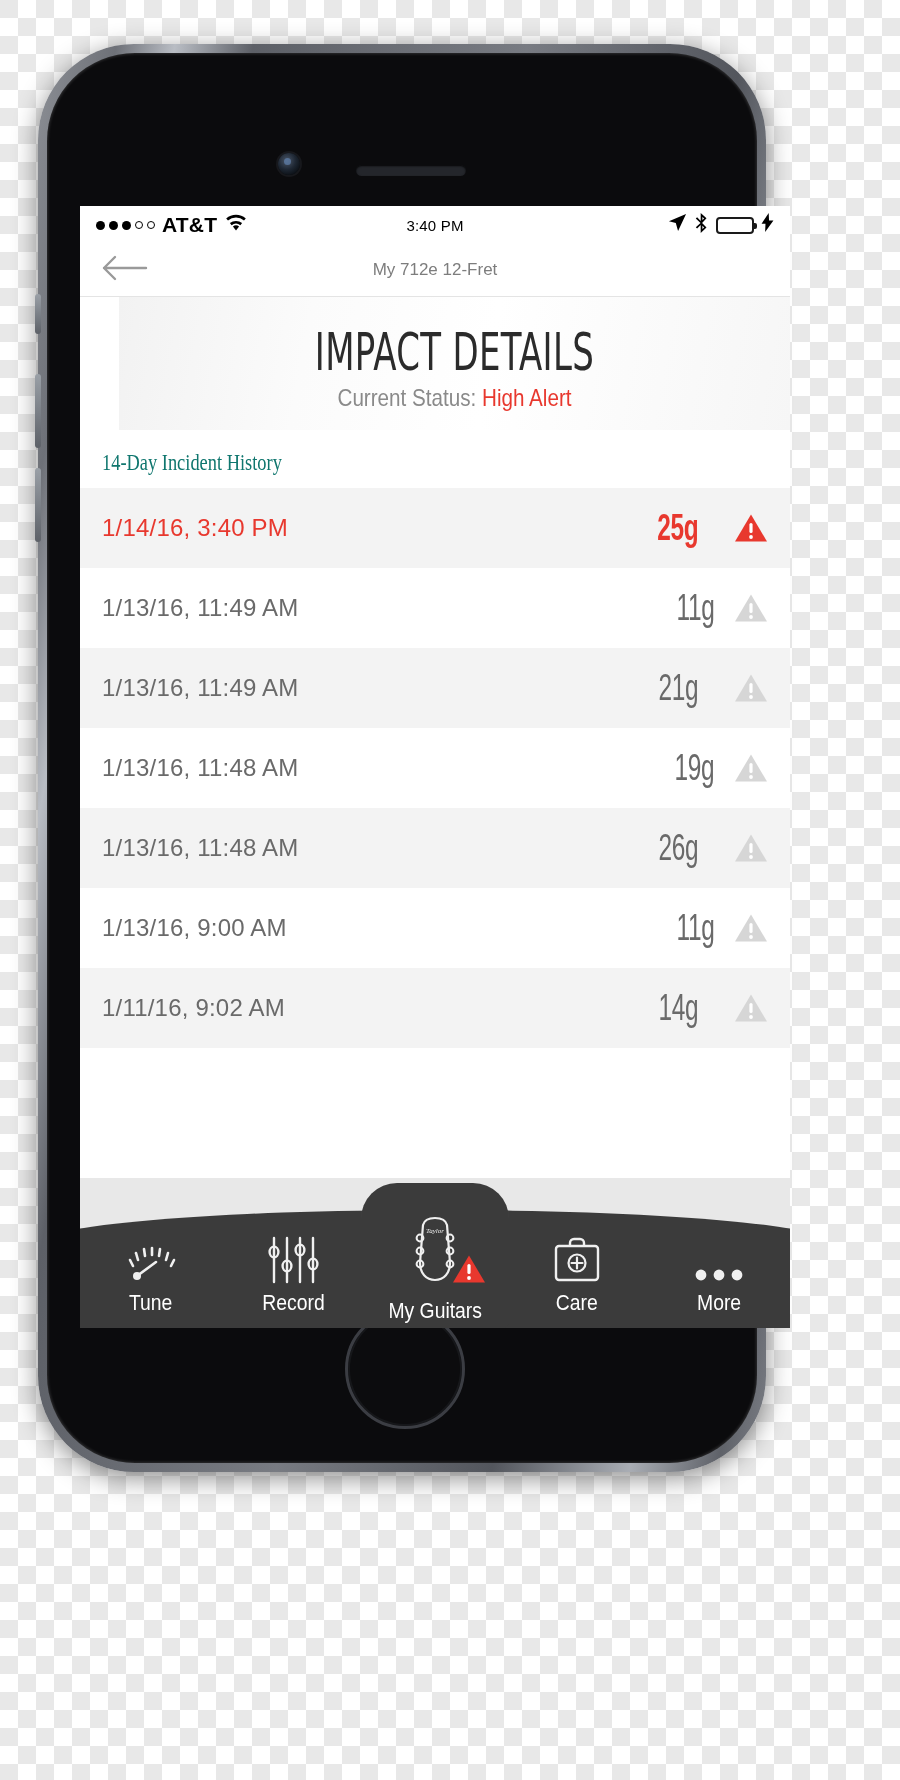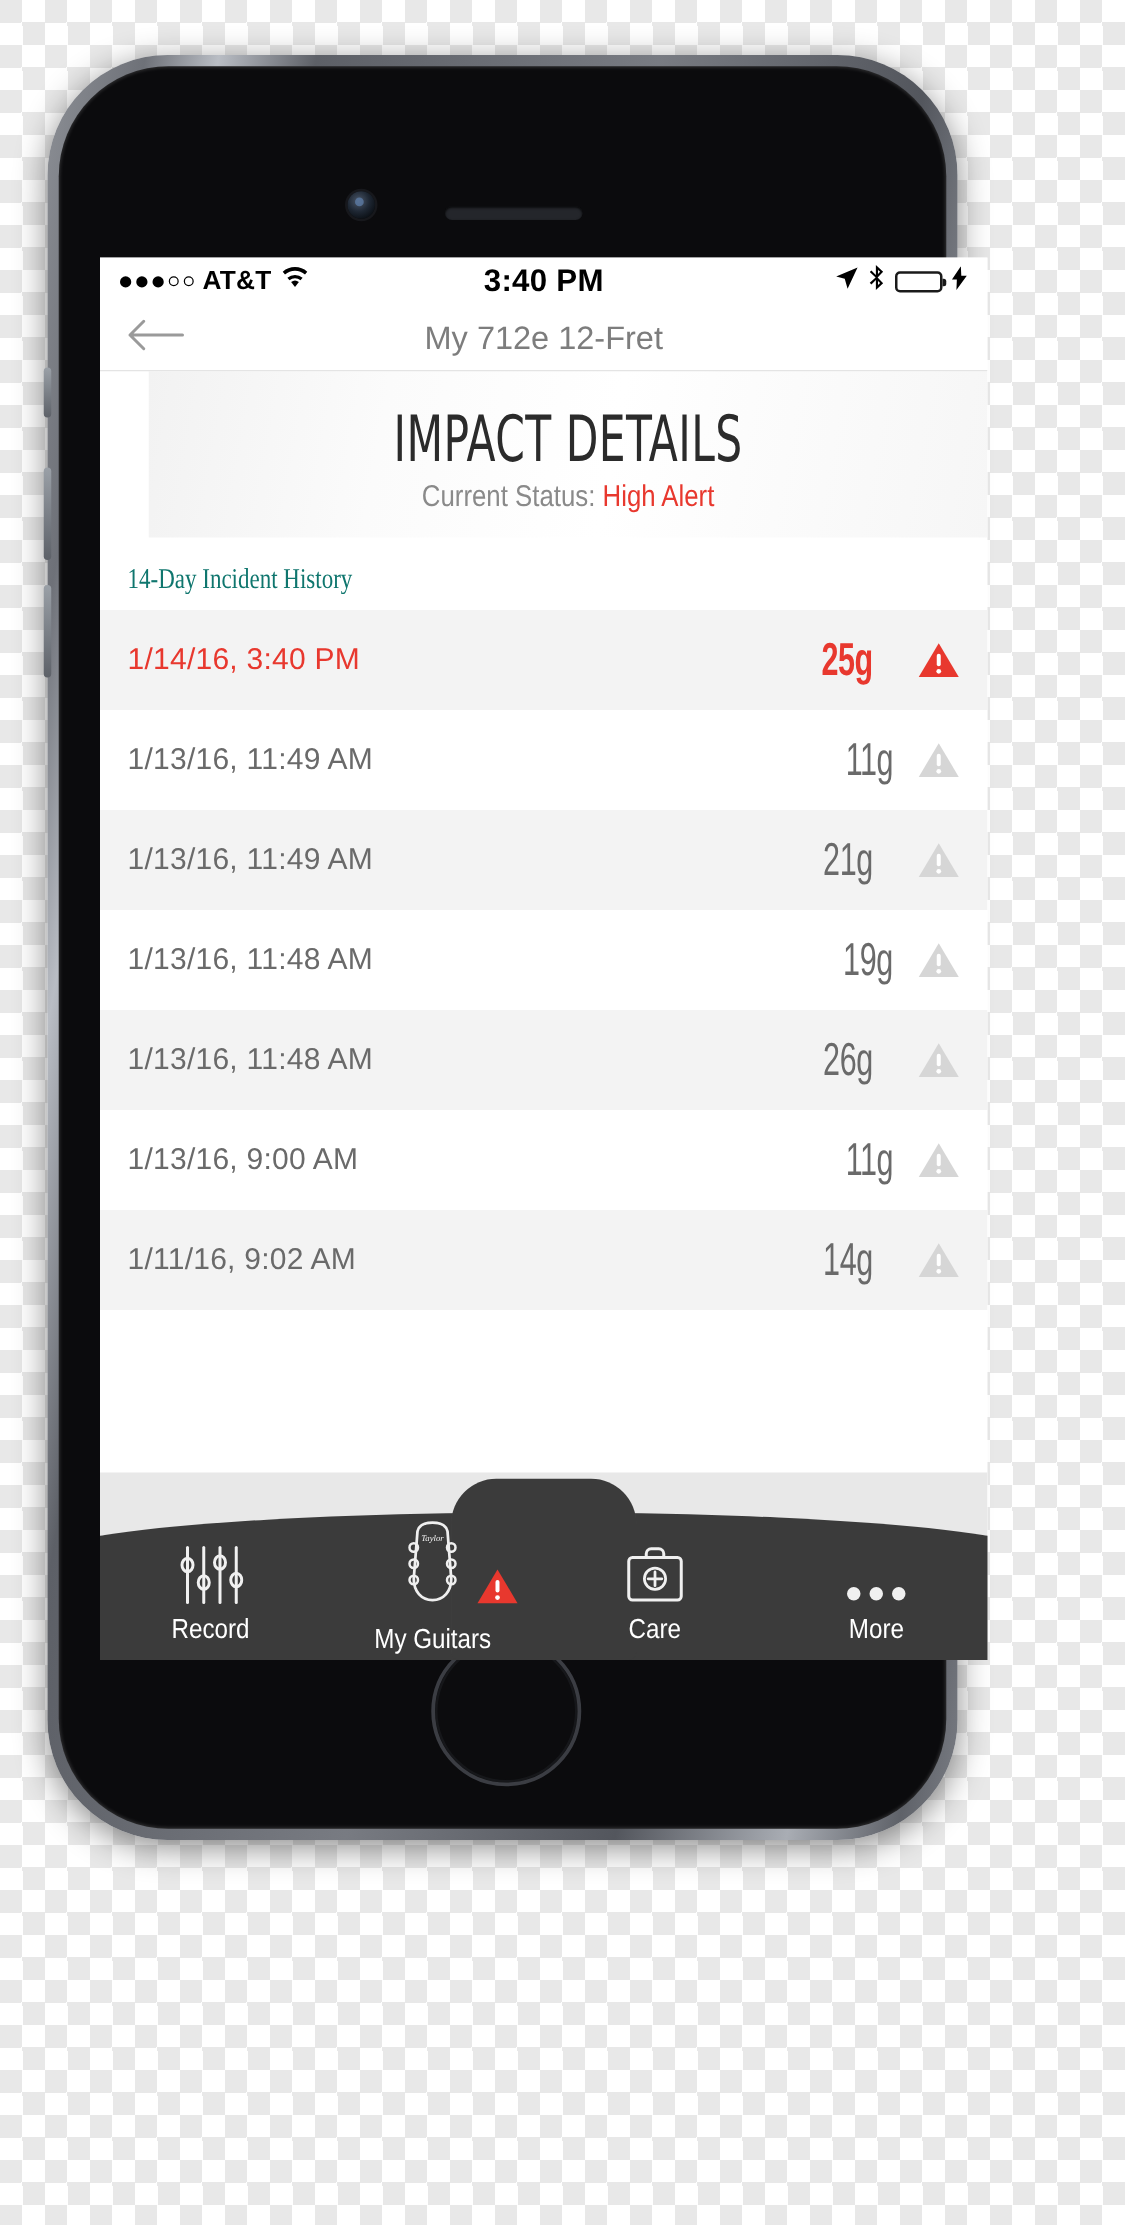--- a/index.html
+++ b/index.html
@@ -46,30 +46,30 @@
   }
 
   
   #statusbar{height:38px;display:flex;align-items:center;padding:0 16px;background:#fff;color:#000;
     font-size:21px;font-weight:bold;letter-spacing:.2px;}
   .sb-left{display:flex;align-items:center;gap:7px;flex:1;}
   .dots{display:flex;align-items:center;gap:4px;}
   .dot{width:9px;height:9px;border-radius:50%;background:#000;}
   .dot.hollow{background:transparent;border:1.6px solid #000;width:6px;height:6px;}
   .sb-carrier{font-size:21px;font-weight:bold;}
-  .sb-center{flex:0 0 auto;font-size:25px;font-weight:bold;}
+  .sb-center{flex:0 0 auto;font-size:15px;font-weight:normal;}
   .sb-right{flex:1;display:flex;align-items:center;justify-content:flex-end;gap:7px;}
   .battery{width:38px;height:17px;border:2px solid #1a1a1a;border-radius:4px;position:relative;padding:1.5px;box-sizing:border-box;}
   .battery:after{content:"";position:absolute;right:-5px;top:4px;width:3px;height:6px;background:#1a1a1a;border-radius:0 2px 2px 0;}
   .battery-fill{height:100%;background:#4cd551;border-radius:1px;}
 
   
   #navbar{height:52px;display:flex;align-items:center;position:relative;background:#fff;border-bottom:1px solid #e4e4e4;}
   #back-btn{position:absolute;left:22px;top:50%;transform:translateY(-50%);width:46px;height:30px;display:flex;align-items:center;cursor:pointer;}
-  #nav-title{width:100%;text-align:center;color:#7d7d7d;font-size:26px;font-weight:400;}
+  #nav-title{width:100%;text-align:center;color:#7d7d7d;font-size:17px;font-weight:400;}
 
   
   #hero{background:linear-gradient(100deg,#f2f2f2 0%,#fbfbfb 28%,#ffffff 55%,#f6f6f6 100%);
     padding:26px 0 18px;text-align:center;margin-left:39px;}
   #impact-title{font-size:51px;letter-spacing:.5px;color:#2b2b2b;font-weight:400;
     font-family:"Liberation Sans Narrow","DejaVu Sans Condensed","Liberation Sans",sans-serif;
     transform:scaleX(.74);transform-origin:center;white-space:nowrap;}
   #status-line{margin-top:2px;font-size:24px;color:#8a8a8a;
     font-family:"Liberation Sans Narrow","Liberation Sans",sans-serif;transform:scaleX(.86);transform-origin:center;}
   #status-value{color:#e8382e;}
@@ -255,20 +255,38 @@
         </div>
       </div>
     <div id="list-spacer"></div>
 
     <div id="tabbar-wrap">
       <div id="tabbar-arc"></div>
       <div id="tab-center"></div>
       <div id="tabbar">
           <div class="tab">
             <div class="tab-icon">
+              <svg width="58" height="44" viewBox="0 0 58 44">
+      <g stroke="#f0f0f0" stroke-width="2.6" stroke-linecap="round">
+        <line x1="8" y1="20" x2="11" y2="26"></line>
+                  <line x1="14" y1="13" x2="16" y2="20"></line>
+        <line x1="22" y1="9" x2="23" y2="16"></line>
+                  <line x1="30" y1="8" x2="30" y2="15"></line>
+        <line x1="38" y1="9" x2="37" y2="16"></line>
+                  <line x1="46" y1="13" x2="44" y2="20"></line>
+        <line x1="52" y1="20" x2="49" y2="26"></line>
+      </g>
+      <path d="M34 22L15 36" stroke="#f0f0f0" stroke-width="2.6" stroke-linecap="round" fill="none"></path>
+      <circle cx="15" cy="36" r="4" fill="#f0f0f0"></circle>
+    </svg>
+            </div>
+            <div class="tab-label">Tune</div>
+          </div>
+          <div class="tab">
+            <div class="tab-icon">
               <svg width="52" height="48" viewBox="0 0 52 48">
       <g stroke="#f0f0f0" stroke-width="2.4" stroke-linecap="round">
         <line x1="7" y1="2" x2="7" y2="46"></line>
                   <line x1="20" y1="2" x2="20" y2="46"></line>
         <line x1="33" y1="2" x2="33" y2="46"></line>
                   <line x1="46" y1="2" x2="46" y2="46"></line>
       </g>
       <g fill="none" stroke="#f0f0f0" stroke-width="2.4">
         <ellipse cx="7" cy="16" rx="4.4" ry="5.4"></ellipse>
                   <ellipse cx="20" cy="30" rx="4.4" ry="5.4"></ellipse>

